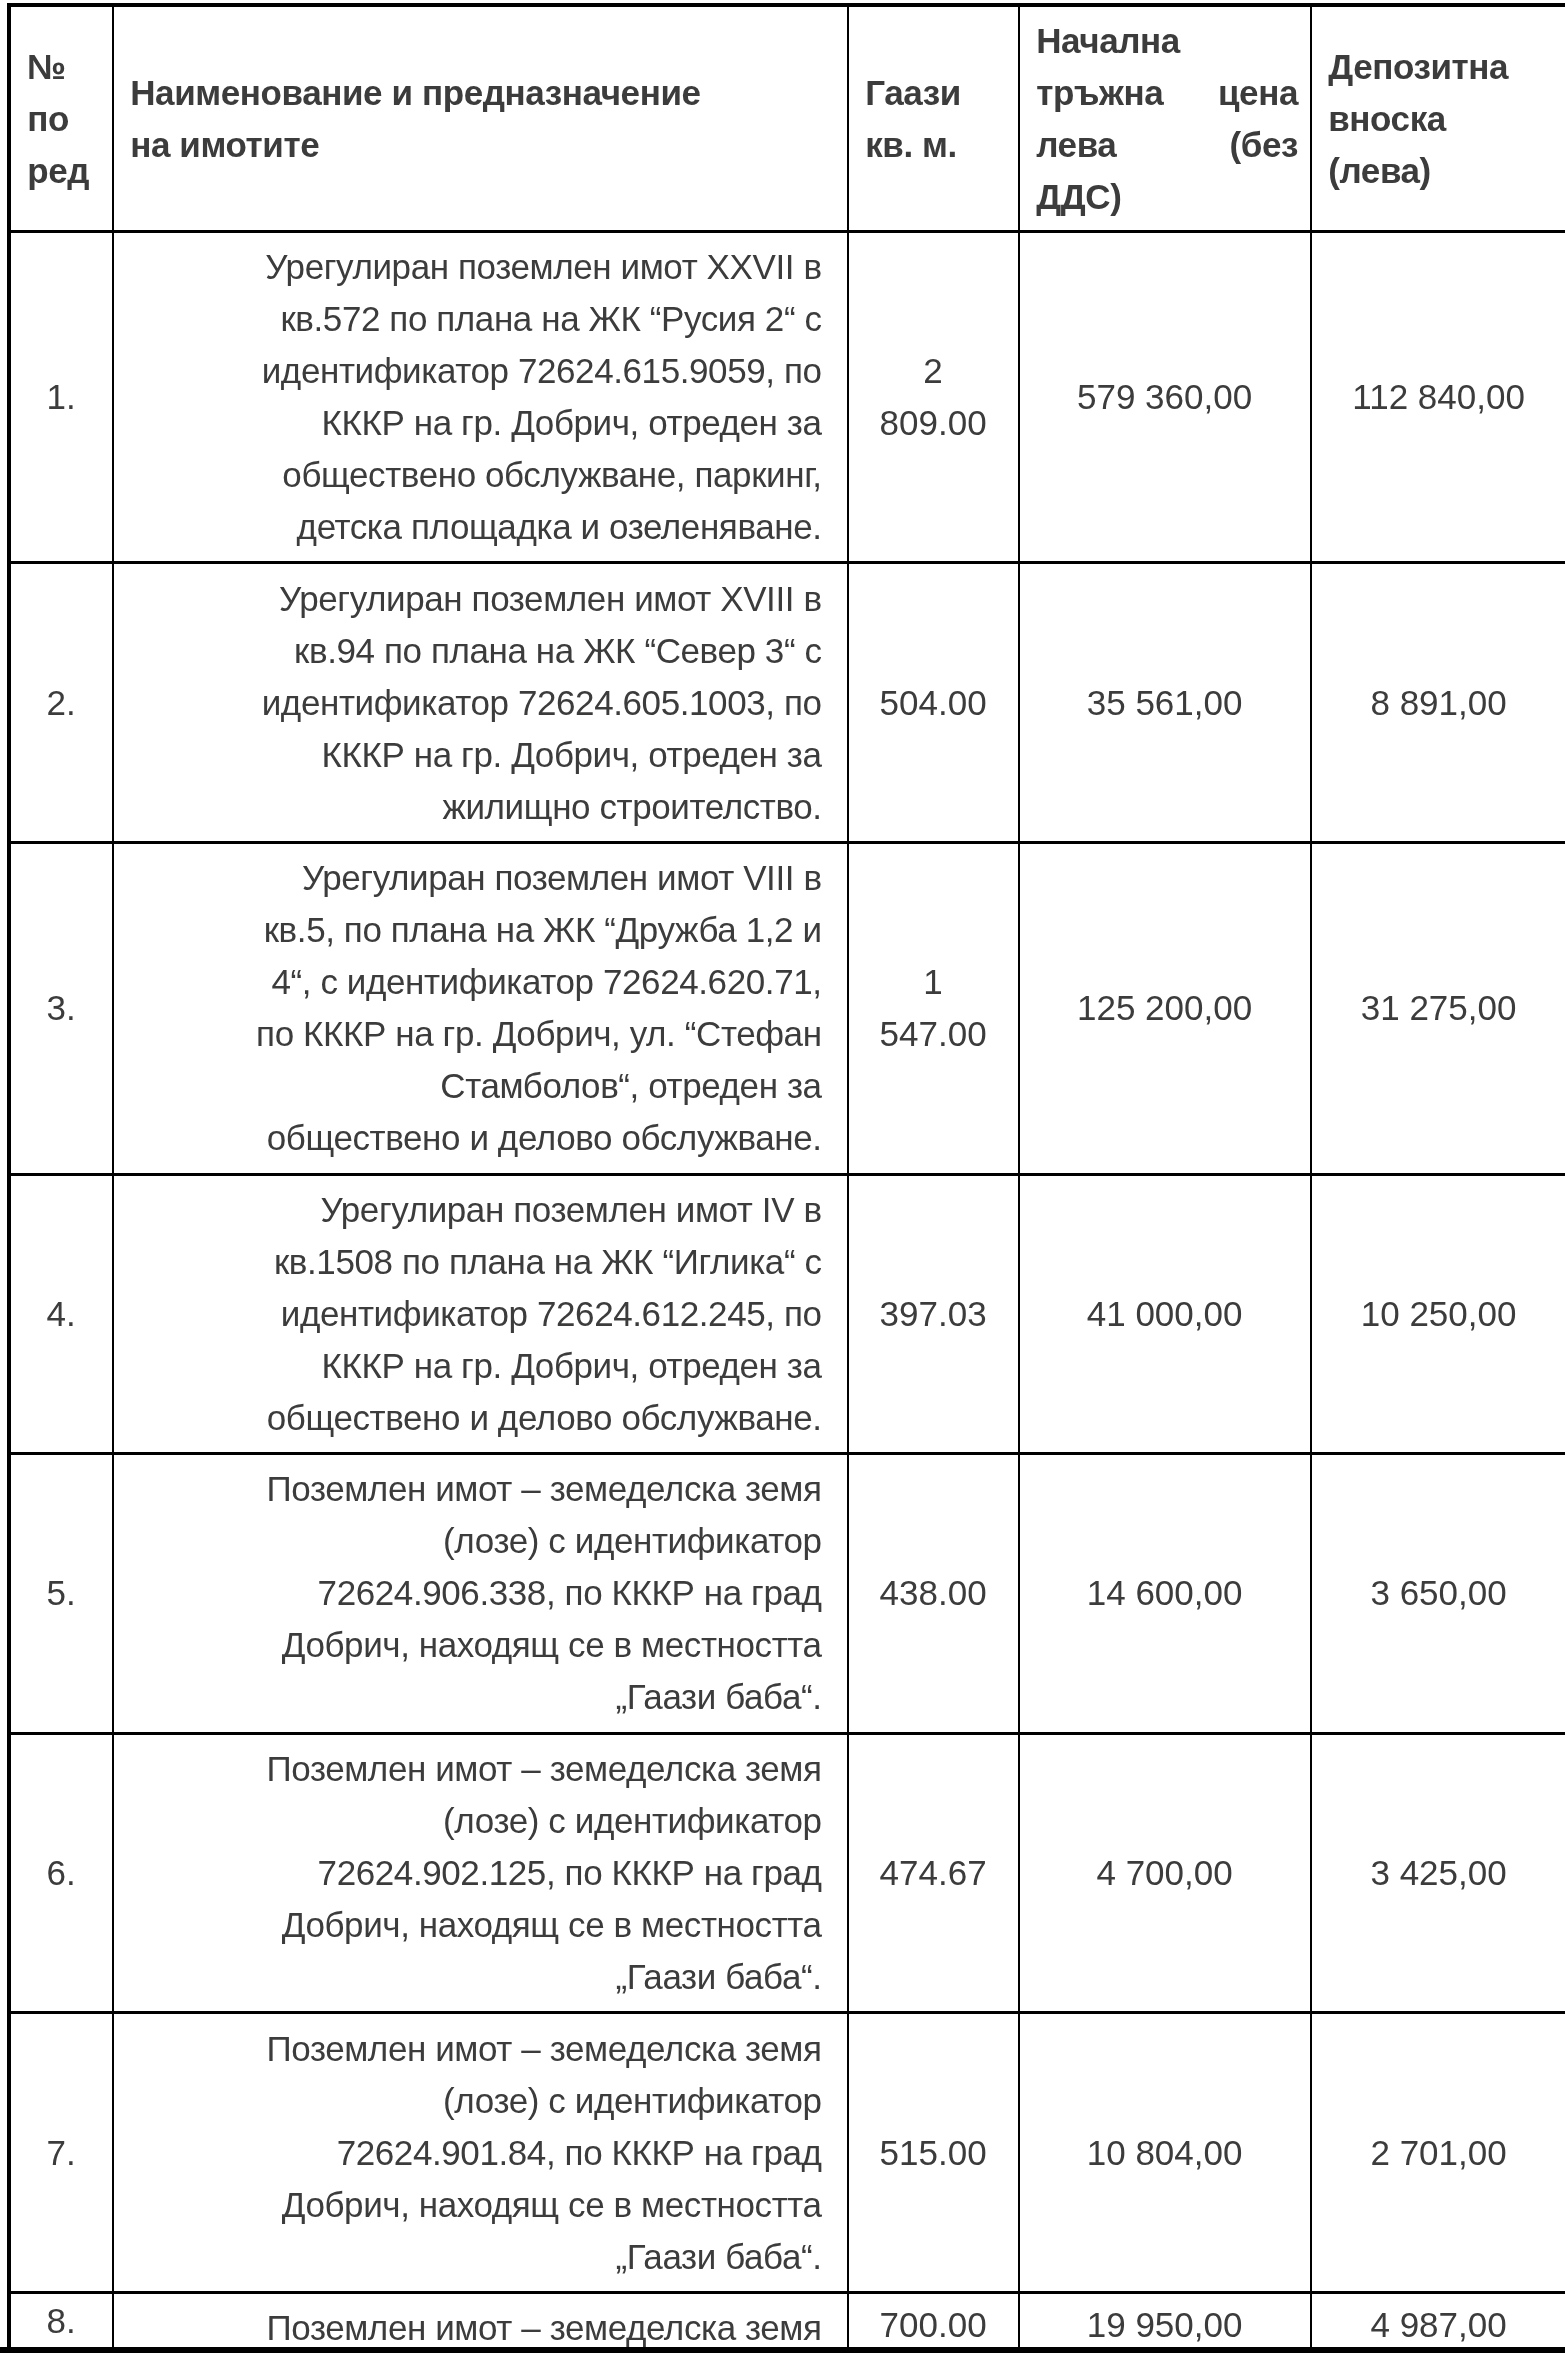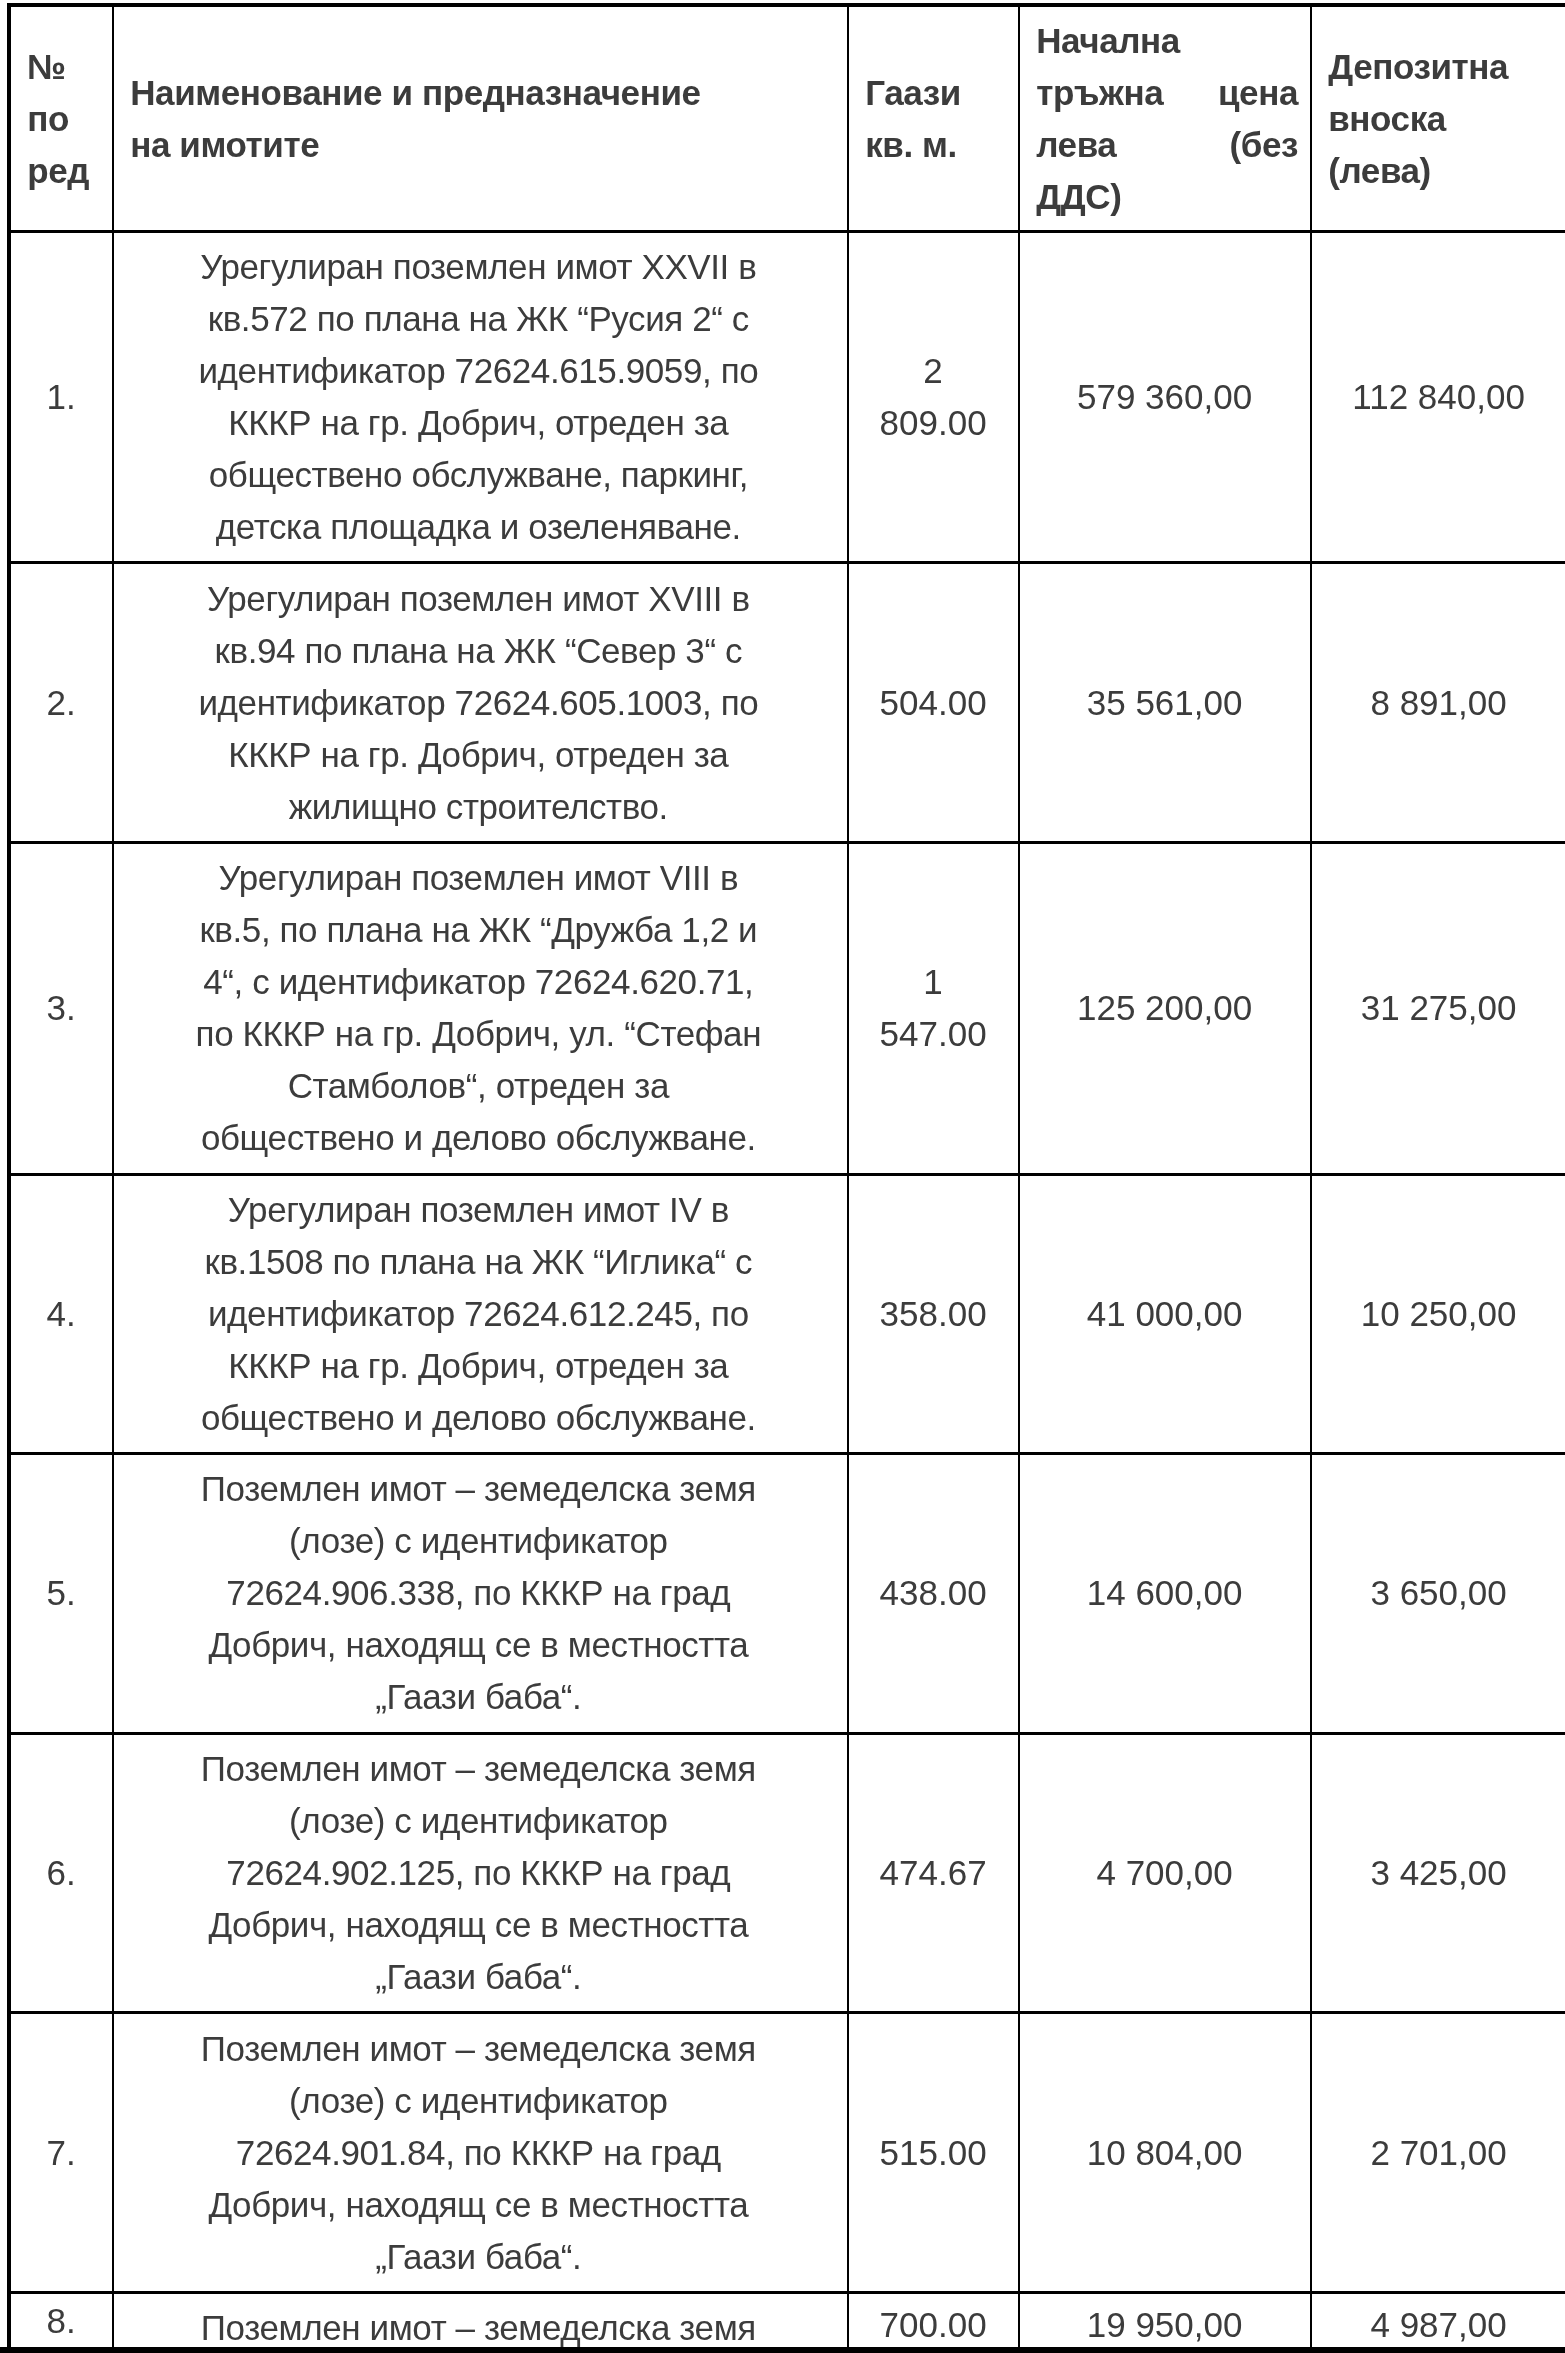--- a/index.html
+++ b/index.html
@@ -57,21 +57,21 @@
     padding: 5px 11.6px 5px 16.6px;
     letter-spacing: -0.4px;
   }
   th.justify-last {
     text-align-last: justify;
   }
   td.cell-num {
     text-align: center;
   }
   td.cell-desc {
-    text-align: center;
+    text-align: right;
     padding: 8.3px 25px 8.3px 21.5px;
     letter-spacing: -0.4px;
   }
   td.cell-area, td.cell-price, td.cell-dep {
     text-align: center;
     padding: 5px 8.3px;
   }
   .bottom-cut {
     position: absolute;
     left: 0;
@@ -148,21 +148,21 @@
       <td class="cell-price">125 200,00</td>
       <td class="cell-dep">31 275,00</td>
     </tr>
     <tr>
       <td class="cell-num">4.</td>
       <td class="cell-desc">Урегулиран поземлен имот IV в
 кв.1508 по плана на ЖК “Иглика“ с
 идентификатор 72624.612.245, по
 КККР на гр. Добрич, отреден за
 обществено и делово обслужване.</td>
-      <td class="cell-area">358.00</td>
+      <td class="cell-area">397.03</td>
       <td class="cell-price">41 000,00</td>
       <td class="cell-dep">10 250,00</td>
     </tr>
     <tr>
       <td class="cell-num">5.</td>
       <td class="cell-desc">Поземлен имот – земеделска земя
 (лозе) с идентификатор
 72624.906.338, по КККР на град
 Добрич, находящ се в местността
 „Гаази баба“.</td>

